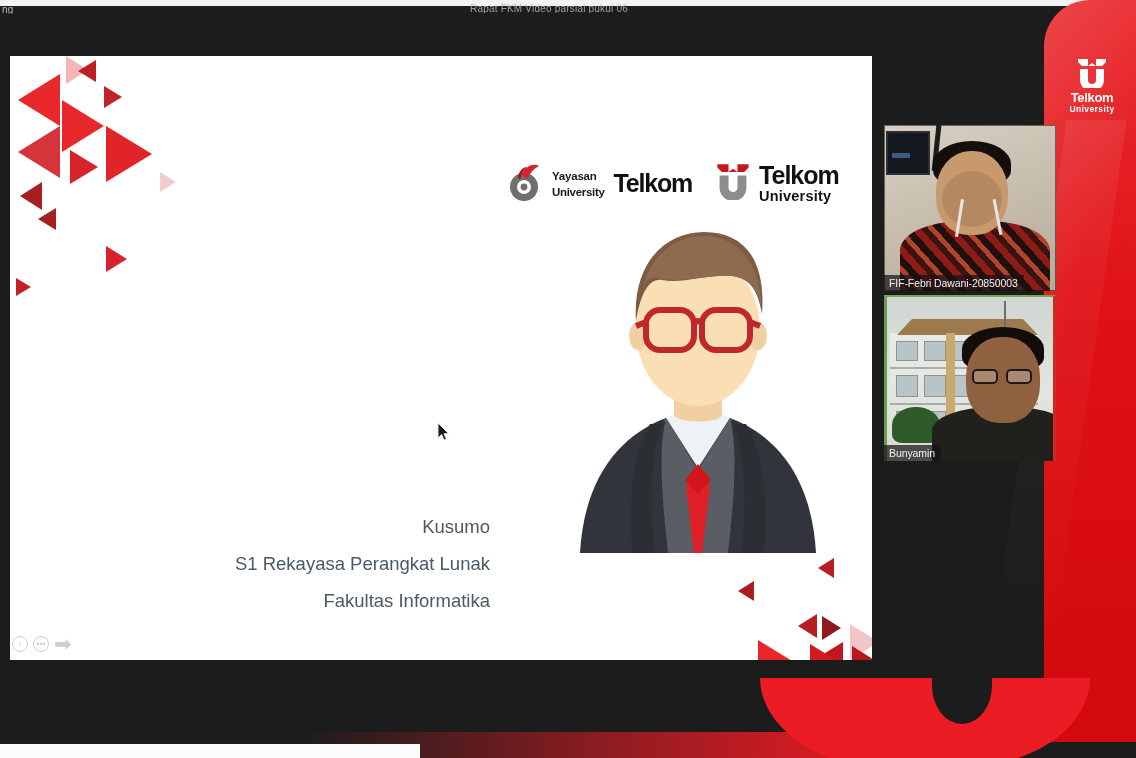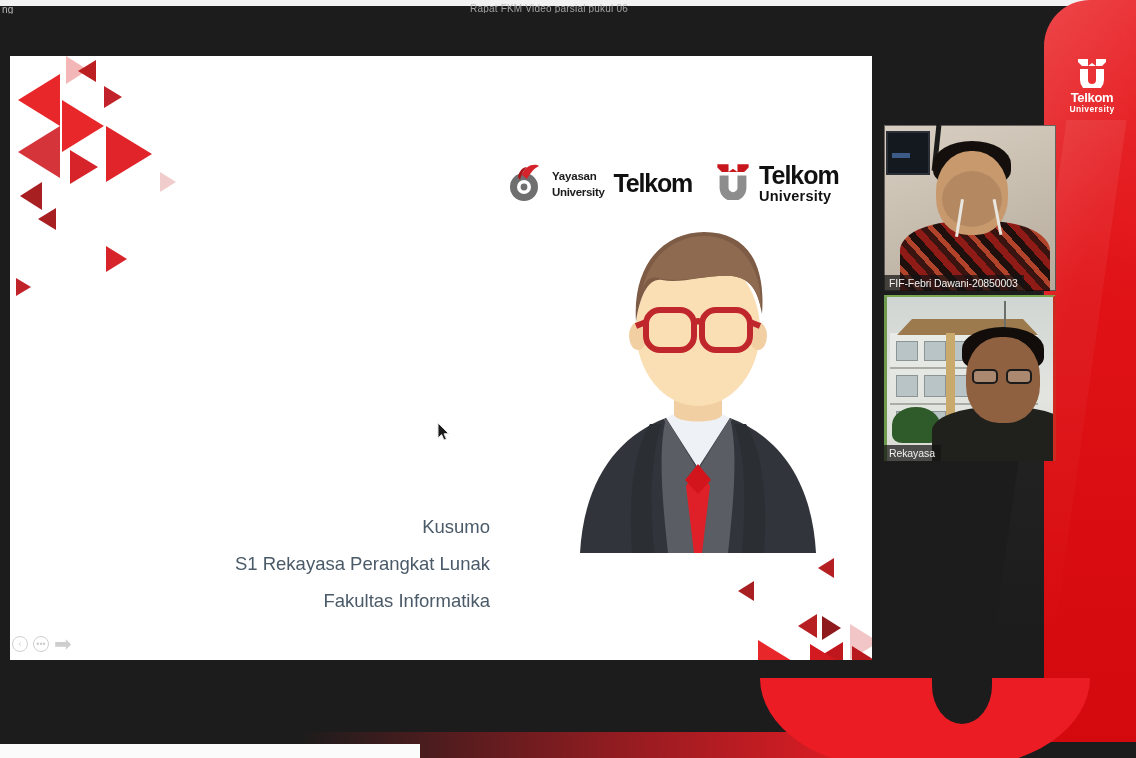--- a/index.html
+++ b/index.html
@@ -325,18 +325,18 @@
       <div class="t2-pole"></div>
       <div class="t2-plant"></div>
       <div class="t2-body"></div>
       <div class="t2-hair"></div>
       <div class="t2-head"></div>
       <div class="t2-glass">
         <span class="t2-gl" style="left:0"></span>
         <span class="t2-gl" style="left:34px"></span>
       </div>
       <div class="t2-border"></div>
-      <div class="tile-name">Rekayasa</div>
+      <div class="tile-name">Bunyamin</div>
     </div>
 
   </div>
 
 </div>
 
 </body></html>

